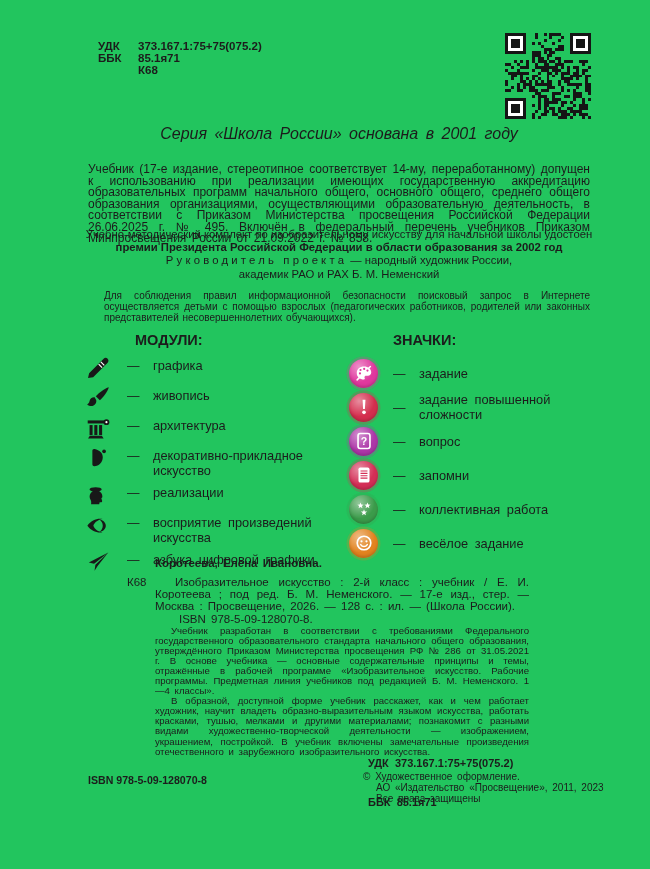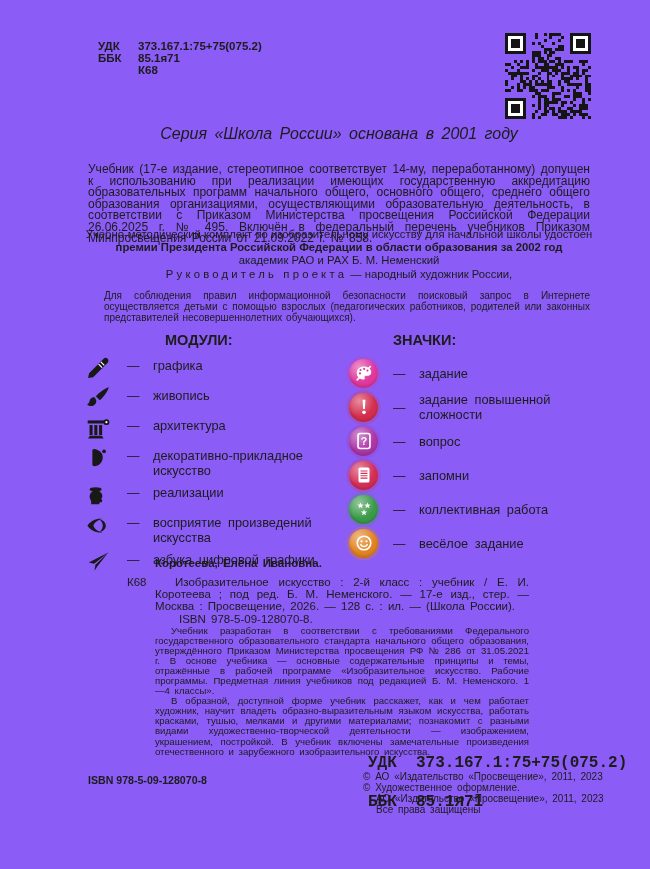--- a/index.html
+++ b/index.html
@@ -1,16 +1,16 @@
 <!DOCTYPE html>
 <html><head>
 <meta charset="utf-8">
 <style>
   html,body{margin:0;padding:0;background:#fff;}
-  .page{position:relative;width:650px;height:869px;background:#8b5cf6;overflow:hidden;
+  .page{position:relative;width:650px;height:869px;background:#22c55e;overflow:hidden;
         font-family:"Liberation Sans",sans-serif;color:#1c1c1c;}
 
   
   .top-codes{position:absolute;left:98px;top:41px;font-weight:bold;font-size:11.5px;line-height:11.8px;}
   .code-row{display:grid;grid-template-columns:40px auto;}
 
   
   .qr{position:absolute;left:505px;top:33px;width:86px;height:86px;}
   .qr svg{width:100%;height:100%;}
 
@@ -23,21 +23,21 @@
   .award .b{font-weight:bold;}
   .spaced{letter-spacing:3.2px;}
   .safety{position:absolute;left:88px;right:60px;top:290px;text-align:justify;
           font-size:10px;line-height:11.2px;word-spacing:1px;margin-left:16px;}
 
   
   .legend{position:absolute;left:85px;top:333px;width:512px;display:flex;}
   .col-modules{width:264px;}
   .col-badges{width:248px;}
   .legend h3{margin:0 0 10px 0;font-size:14.5px;line-height:15px;font-weight:bold;}
-  .col-modules h3{margin-left:80px;}
+  .col-modules h3{margin-left:50px;}
   .col-badges h3{margin-left:44px;}
   .m-row{display:grid;grid-template-columns:42px 26px auto;align-items:start;margin-bottom:7px;min-height:17px;}
   .m-row .micon{width:26px;height:26px;margin-top:-3px;}
   .m-row .micon svg{width:26px;height:26px;fill:#181818;}
   .b-row{display:grid;grid-template-columns:44px 26px auto;align-items:center;margin-bottom:4px;min-height:30px;}
   .dash{font-size:12.5px;padding-top:1px;}
   .legend .lbl{font-size:12.8px;line-height:15px;word-spacing:3px;}
   .badge{width:29px;height:29px;border-radius:50%;display:flex;align-items:center;justify-content:center;}
   .badge svg{width:22px;height:22px;display:block;}
 
@@ -45,22 +45,22 @@
   .catalog{position:absolute;left:127px;top:558px;width:402px;
            font-family:Liberation Sans, sans-serif;font-size:11.5px;line-height:11.9px;}
   .cat-head{font-weight:bold;margin-left:28px;word-spacing:2px;}
   .cat-body{position:relative;margin-top:1px;}
   .cat-code{position:absolute;left:0;top:0;}
   .cat-entry{margin-left:28px;text-indent:20px;text-align:justify;word-spacing:2px;margin-top:7px;}
   .cat-isbn{margin-left:52px;margin-top:1px;word-spacing:2px;}
   .annot{margin-left:28px;text-align:justify;font-size:9.6px;line-height:10.1px;
          text-indent:16px;word-spacing:2px;}
   .annot.second{margin-top:0;}
-  .udk-bottom{position:absolute;left:368px;top:731px;font-family:Liberation Mono, monospace;
-              font-weight:bold;font-size:16px;line-height:13px;white-space:pre;}
+  .udk-bottom{position:absolute;left:368px;top:731px;font-family:Liberation Sans, sans-serif;
+              font-weight:bold;font-size:11px;line-height:13px;white-space:pre;}
 
   
   .footer-isbn{position:absolute;left:88px;top:774px;font-weight:bold;font-size:10.6px;}
   .copyright{position:absolute;left:363px;top:772px;font-size:10px;line-height:10.9px;word-spacing:2px;}
   .copyright .ind{padding-left:13px;}
   .pre{white-space:pre;}
 </style>
 </head>
 <body>
 
@@ -385,22 +385,22 @@
     </svg>
   </div>
 
   <div class="series">Серия «Школа России» основана в 2001 году</div>
 
   <div class="approval">Учебник (17-е издание, стереотипное соответствует 14-му, переработанному) допущен к использованию при реализации имеющих государственную аккредитацию образовательных программ начального общего, основного общего, среднего общего образования организациями, осуществляющими образовательную деятельность, в соответствии с Приказом Министерства просвещения Российской Федерации 26.06.2025 г. № 495. Включён в федеральный перечень учебников Приказом Минпросвещения России от 21.09.2022 г. № 858.</div>
 
   <div class="award">
     <div>Учебно-методический комплект по изобразительному искусству для начальной школы удостоен</div>
     <div class="b">премии Президента Российской Федерации в области образования за 2002 год</div>
+    <div><span class="spaced">Руководитель проекта</span><span> — народный художник России,</span></div>
     <div>академик РАО и РАХ Б. М. Неменский</div>
-    <div><span class="spaced">Руководитель проекта</span><span> — народный художник России,</span></div>
   </div>
 
   <div class="safety">Для соблюдения правил информационной безопасности поисковый запрос в Интернете осуществляется детьми с помощью взрослых (педагогических работников, родителей или законных представителей несовершеннолетних обучающихся).</div>
 
   <div class="legend">
 
     <div class="col-modules">
       <h3>МОДУЛИ:</h3>
 
       <div class="m-row">
@@ -577,19 +577,18 @@
     </div>
   </div>
 
   <div class="udk-bottom">
     <div class="pre">УДК  373.167.1:75+75(075.2)</div>
     <div class="pre">ББК  85.1я71</div>
   </div>
 
   <div class="footer-isbn">ISBN 978-5-09-128070-8</div>
   <div class="copyright">
-    <div>©  АО «Издательство «Просвещение», 2011, 2023</div>
     <div>©  Художественное оформление.</div>
     <div class="ind">АО «Издательство «Просвещение», 2011, 2023</div>
     <div class="ind">Все права защищены</div>
   </div>
 
 </div>
 
 </body></html>

